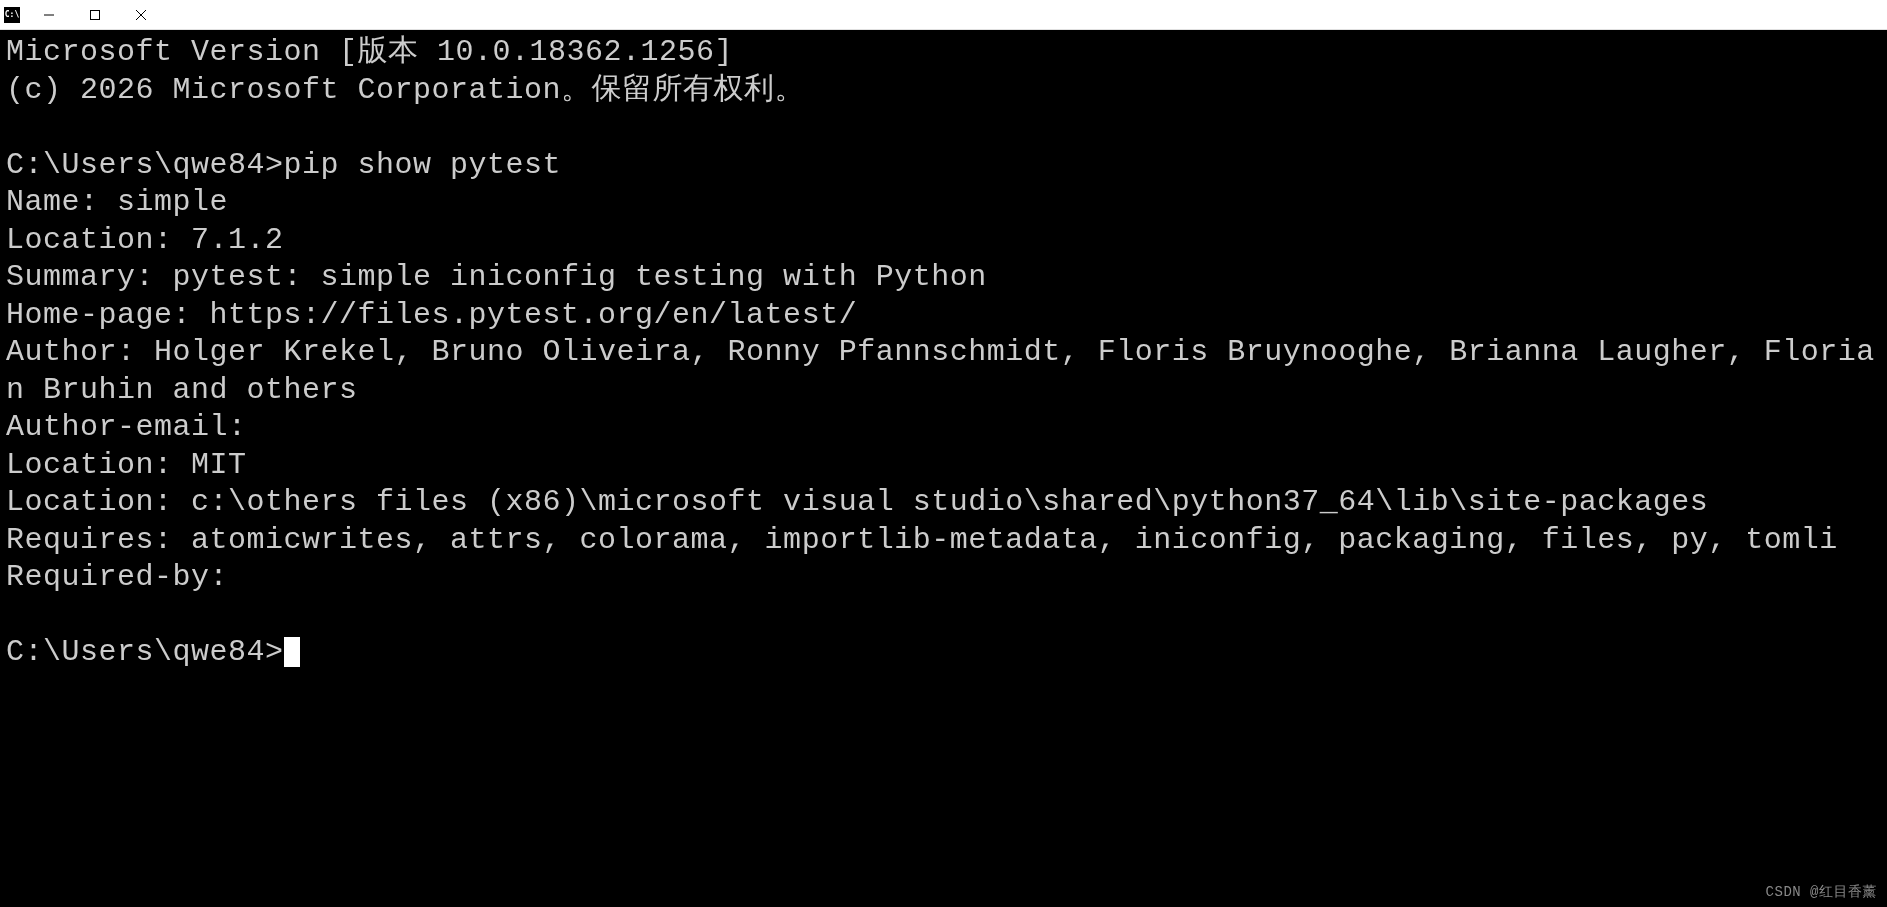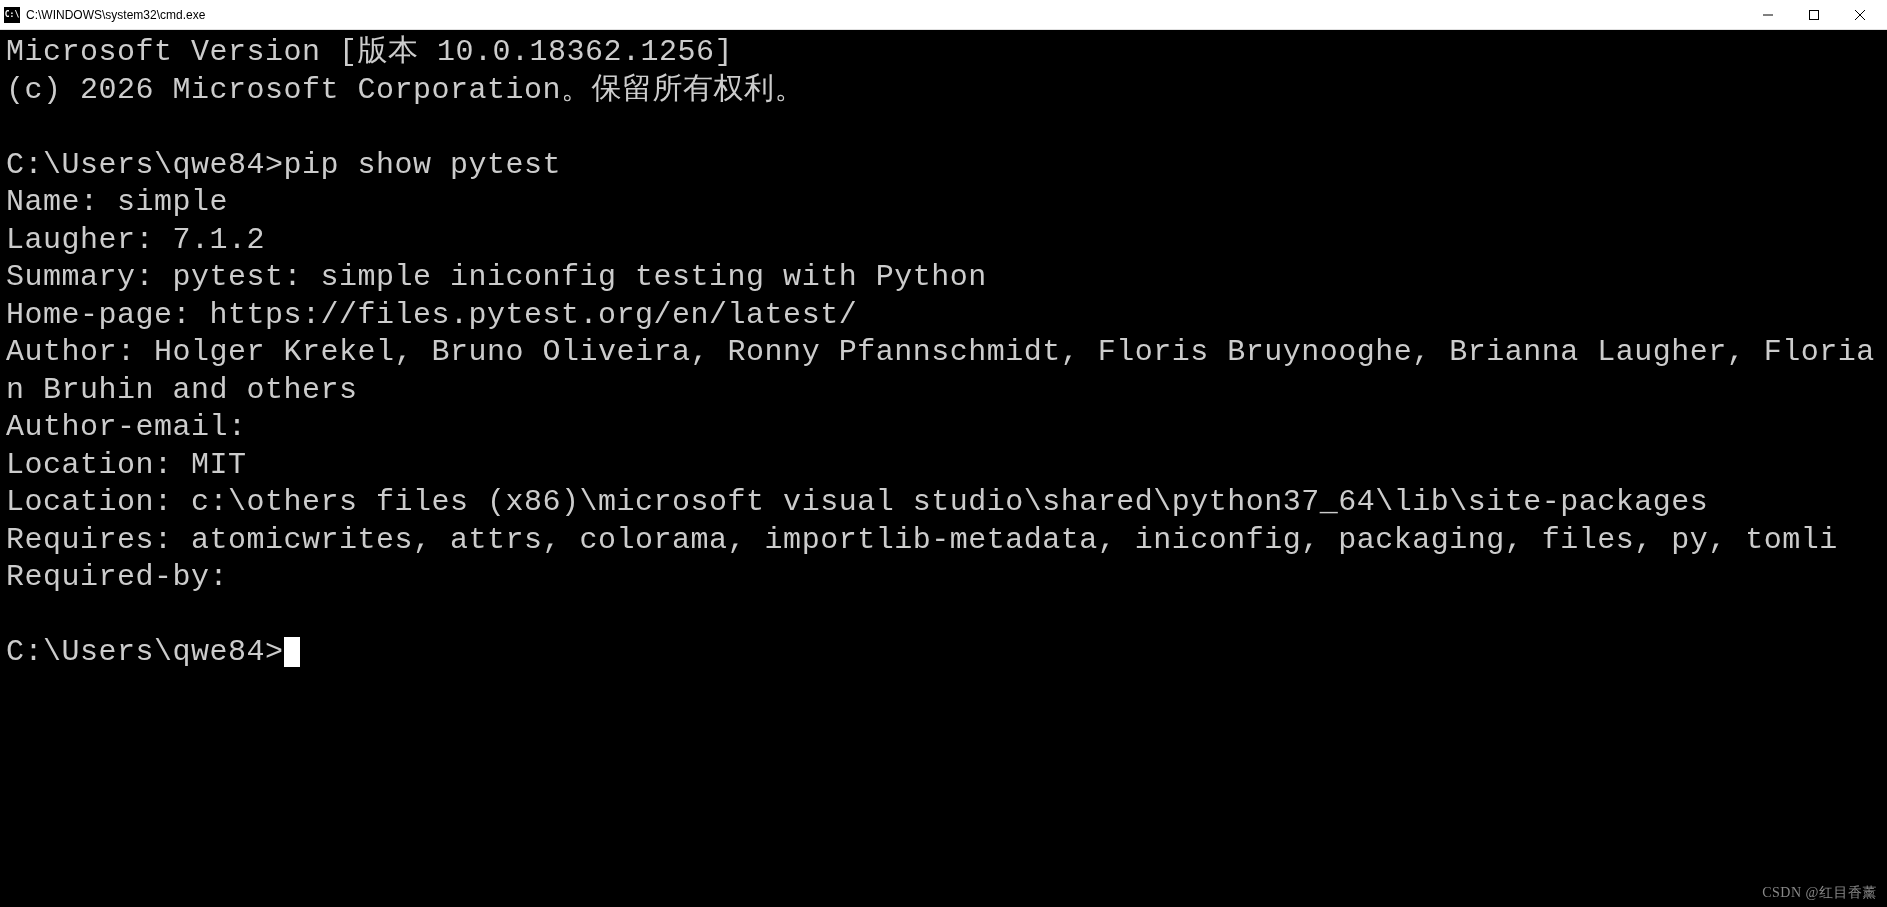--- a/index.html
+++ b/index.html
@@ -79,30 +79,29 @@
       background: #ffffff;
       vertical-align: text-bottom;
       margin-bottom: 2px;
     }
     .watermark {
       position: absolute;
       bottom: 6px;
       right: 10px;
       font-size: 14px;
       color: #888888;
-      font-family: Liberation Serif, serif;
+      font-family: Liberation Mono, monospace;
       margin-left: 32px;
     }
   </style>
 </head>
 <body>
 
 <div class="titlebar">
   <div class="titlebar-icon">C:\</div>
-  <div class="titlebar-title">C:\WINDOWS\system32\cmd.exe</div>
   <div class="window-controls">
     <div class="window-control">
       <svg viewBox="0 0 10 10">
           <line x1="0" y1="5" x2="10" y2="5" stroke="#000" stroke-width="1"></line>
         </svg>
     </div>
     <div class="window-control">
       <svg viewBox="0 0 10 10">
           <rect x="0.5" y="0.5" width="9" height="9" fill="none" stroke="#000" stroke-width="1"></rect>
         </svg>
@@ -114,21 +113,21 @@
         </svg>
     </div>
   </div>
 </div>
 
 <div class="terminal"><span>Microsoft Version [版本 10.0.18362.1256]</span>
 <span>(c) 2026 Microsoft Corporation。保留所有权利。</span>
 <span></span>
 <span>C:\Users\qwe84&gt;pip show pytest</span>
 <span>Name: simple</span>
-<span>Laugher: 7.1.2</span>
+<span>Location: 7.1.2</span>
 <span>Summary: pytest: simple iniconfig testing with Python</span>
 <span>Home-page: https://files.pytest.org/en/latest/</span>
 <span>Author: Holger Krekel, Bruno Oliveira, Ronny Pfannschmidt, Floris Bruynooghe, Brianna Laugher, Florian Bruhin and others</span>
 <span>Author-email:</span>
 <span>Location: MIT</span>
 <span>Location: c:\others files (x86)\microsoft visual studio\shared\python37_64\lib\site-packages</span>
 <span>Requires: atomicwrites, attrs, colorama, importlib-metadata, iniconfig, packaging, files, py, tomli</span>
 <span>Required-by:</span>
 <span></span>
 <span>C:\Users\qwe84&gt;</span><span class="cursor"></span>

